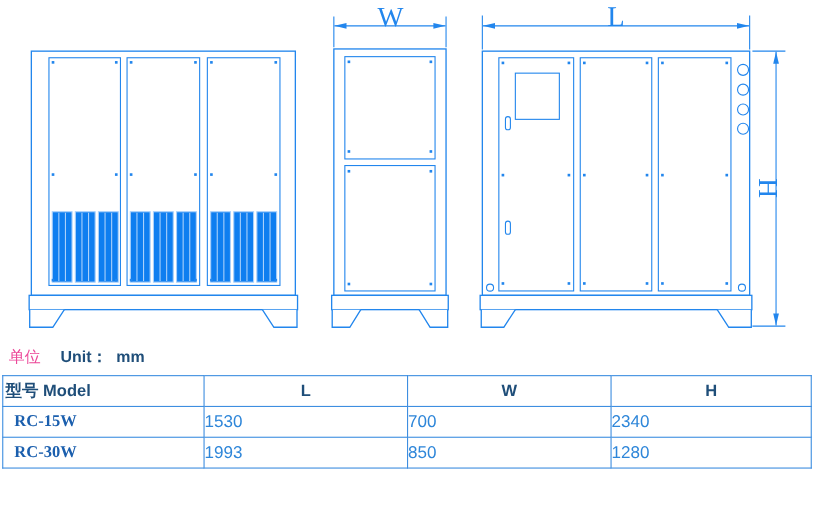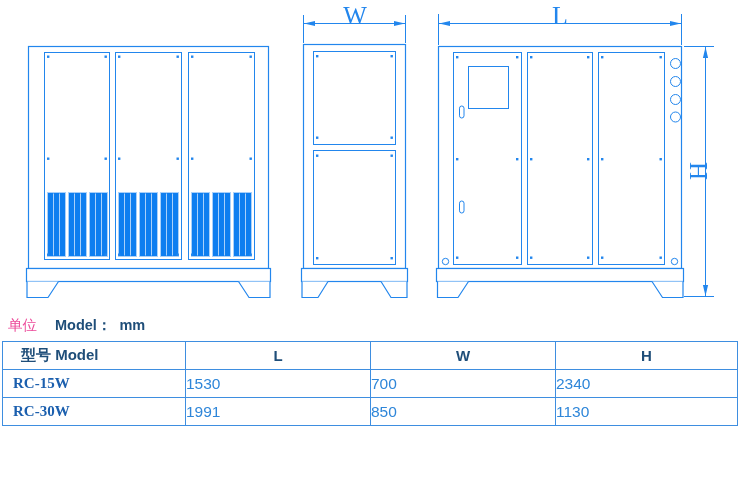--- a/index.html
+++ b/index.html
@@ -17,21 +17,21 @@
   .unit-note .mm{margin-left:8px;text-align:center;}
   table.dim-table{
     position:absolute;left:2px;top:341px;width:736px;
     border-collapse:collapse;table-layout:fixed;background:#fff;
   }
   .dim-table td,.dim-table th{
     border:1px solid #3E8EE0;height:27px;padding:0;
     font-size:15px;vertical-align:middle;background:#fff;
   }
   .dim-table th{color:#1F4E79;font-weight:bold;text-align:center;}
-  .dim-table th.model-h{text-align:left;padding-left:18px;}
+  .dim-table th.model-h{text-align:left;padding-left:2px;}
   .dim-table td.model-c{
     text-align:left;padding-left:10px;font-weight:bold;color:#1B5FAE;font-family:Liberation Serif, serif;
   }
   .dim-table td.val-c{text-align:left;color:#2E86D9;font-size:15.5px;}
 </style>
 </head>
 <body>
 
 <div class="canvas">
 
@@ -190,21 +190,21 @@
       <line x1="684" y1="296.5" x2="714" y2="296.5"></line>
       <line x1="705.5" y1="47" x2="705.5" y2="296"></line>
       <path d="M705.5 47 L702.9 58 L708.1 58 Z" fill="#2286ED" stroke="none"></path>
       <path d="M705.5 296 L702.9 285 L708.1 285 Z" fill="#2286ED" stroke="none"></path>
       <text transform="translate(690 171) rotate(90)" font-size="25" fill="#2286ED" stroke="none" text-anchor="middle">H</text>
     </g>
   </svg>
   </div>
 
   <div class="unit-note">
-    <span class="cn">单位</span><span>Model：</span><span class="mm">mm</span>
+    <span class="cn">单位</span><span>Unit：</span><span class="mm">mm</span>
   </div>
 
   <table class="dim-table">
     <colgroup>
         <col style="width:183px">
         <col style="width:185px">
         <col style="width:185px">
         <col>
       </colgroup>
     <tbody>
@@ -215,20 +215,20 @@
       <th>H</th>
     </tr>
     <tr>
       <td class="model-c">RC-15W</td>
       <td class="val-c">1530</td>
       <td class="val-c">700</td>
       <td class="val-c">2340</td>
     </tr>
     <tr>
       <td class="model-c">RC-30W</td>
-      <td class="val-c">1991</td>
+      <td class="val-c">1993</td>
       <td class="val-c">850</td>
-      <td class="val-c">1130</td>
+      <td class="val-c">1280</td>
     </tr>
   </tbody>
     </table>
 
 </div>
 
 </body></html>

